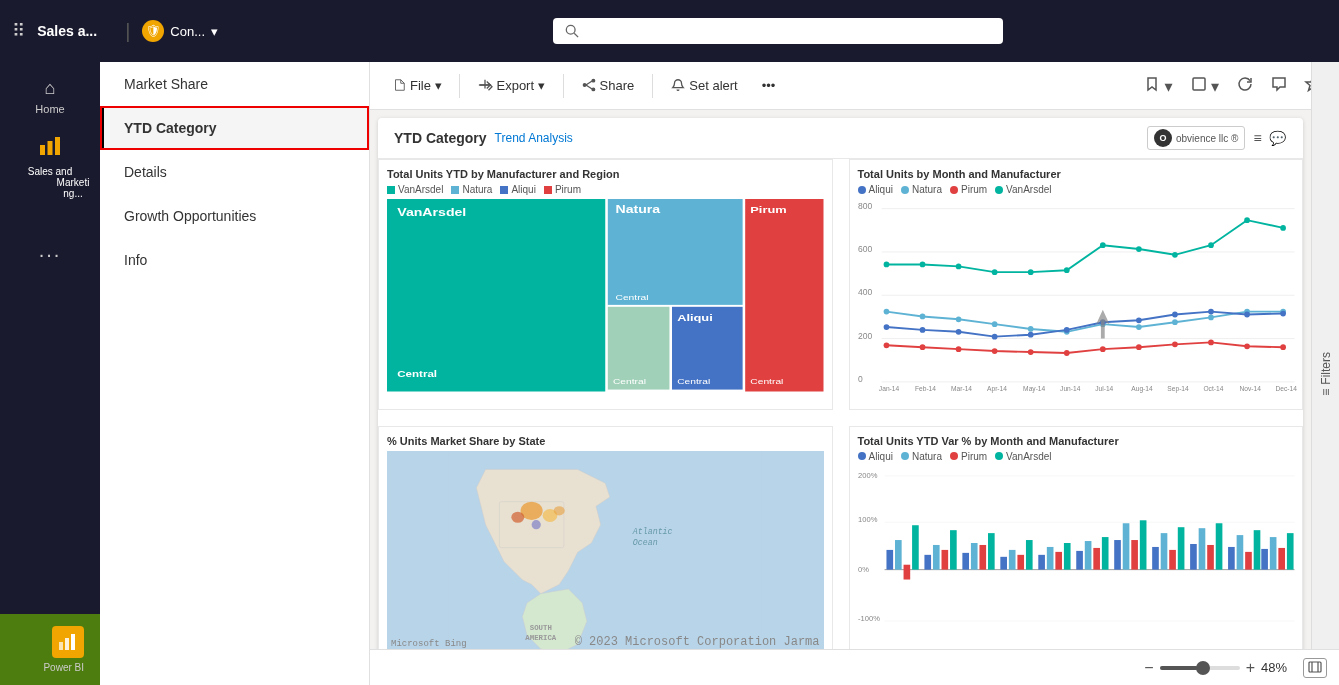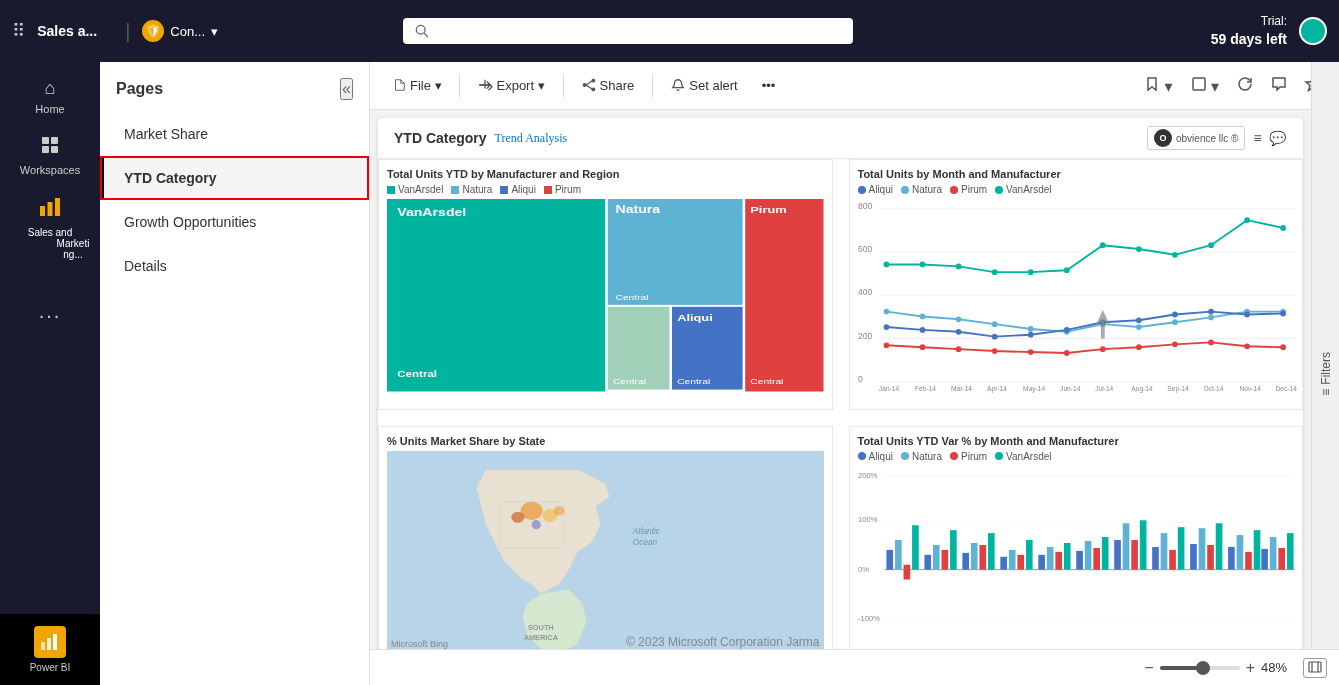--- a/index.html
+++ b/index.html
@@ -33,21 +33,21 @@
       background: #1a1a2e; display: flex; flex-direction: column; align-items: center; padding-top: 8px; gap: 4px;
     }
     .sidebar-item {
       display: flex; flex-direction: column; align-items: center; color: #ccc; font-size: 11px;
       padding: 8px 0; width: 100%; cursor: pointer; gap: 4px;
     }
     .sidebar-item.active { color: #fff; }
     .sidebar-item .icon { font-size: 18px; }
     .sidebar-item.powerbi-bottom {
       margin-top: auto; position: absolute; bottom: 0; left: 0; width: 100px;
-      padding: 12px 4px; background: #000000;
+      padding: 12px 16px; background: #4d7c0f; align-items: flex-end;
     }
     .sidebar-ellipsis { color: #ccc; font-size: 20px; letter-spacing: 2px; }
     .powerbi-icon { width: 32px; height: 32px; background: #f0a500; border-radius: 4px; display: flex; align-items: center; justify-content: center; font-size: 18px; color: #fff; }
 
     
     .pages-panel {
       position: absolute; left: 100px; top: 62px; width: 270px; height: 623px;
       background: #fff; border-right: 1px solid #e0e0e0; padding: 0;
     }
     .pages-header {
@@ -94,21 +94,21 @@
       box-shadow: 0 1px 4px rgba(0,0,0,0.15); overflow: hidden; position: relative;
     }
 
     
     .report-header {
       display: flex; align-items: center; justify-content: space-between;
       padding: 8px 16px; border-bottom: 1px solid #e8e8e8;
     }
     .report-title { display: flex; align-items: center; gap: 8px; font-size: 14px; }
     .report-title strong { font-weight: 700; color: #333; }
-    .report-subtitle { font-size: 12px; color: #0078d4; font-family: Liberation Serif, serif; }
+    .report-subtitle { font-size: 12px; color: #0078d4; }
     .report-header-right { display: flex; align-items: center; gap: 8px; }
     .obvience-badge {
       font-size: 10px; color: #555; border: 1px solid #ccc; padding: 2px 6px; border-radius: 3px;
       display: flex; align-items: center; gap: 4px;
     }
     .obvience-logo { width: 18px; height: 18px; border-radius: 50%; background: #333; display: flex; align-items: center; justify-content: center; color: #fff; font-size: 9px; font-weight: 700; }
 
     
     .report-body {
       display: grid; grid-template-columns: 1fr 1fr; grid-template-rows: 1fr 1fr;
@@ -126,21 +126,21 @@
 
     
     .treemap-container { position: relative; width: 100%; height: calc(100% - 40px); }
 
     
     .line-chart-container { width: 100%; height: calc(100% - 40px); position: relative; }
 
     
     .map-container {
       width: 100%; height: calc(100% - 30px); background: #b8d4e8; position: relative;
-      overflow: hidden; display: flex; align-items: center; justify-content: center;
+      overflow: hidden; display: flex; align-items: center; justify-content: center; font-family: Liberation Mono, monospace;
     }
 
     
     .bar-chart-container { width: 100%; height: calc(100% - 40px); position: relative; }
 
     
     .bottom-bar {
       position: absolute; bottom: 0; left: 370px; right: 0; height: 36px;
       background: #fff; border-top: 1px solid #e0e0e0;
       display: flex; align-items: center; justify-content: flex-end; padding: 0 12px; gap: 8px;
@@ -183,44 +183,26 @@
     <div class="shield">🛡</div>
     <span>Con...</span>
     <span>▾</span>
   </div>
   <div class="search-bar">
     <svg width="14" height="14" viewBox="0 0 16 16" fill="#666">
       <circle cx="6.5" cy="6.5" r="5" stroke="#666" stroke-width="1.5" fill="none"></circle>
       <line x1="10.5" y1="10.5" x2="15" y2="15" stroke="#666" stroke-width="1.5"></line>
     </svg>
   </div>
-  <div class="topbar-right">
-    <div class="trial-badge">
-      <div>Trial:</div>
-      <div class="days">59 days left</div>
-    </div>
-    <div class="user-avatar"></div>
-  </div>
 </div>
 
 <div class="sidebar">
   <div class="sidebar-item">
     <span class="icon">⌂</span>
     <span>Home</span>
-  </div>
-  <div class="sidebar-item">
-    <span class="icon">
-      <svg width="20" height="20" viewBox="0 0 20 20" fill="none">
-        <rect x="2" y="2" width="7" height="7" rx="1" fill="#ccc"></rect>
-        <rect x="11" y="2" width="7" height="7" rx="1" fill="#ccc"></rect>
-        <rect x="2" y="11" width="7" height="7" rx="1" fill="#ccc"></rect>
-        <rect x="11" y="11" width="7" height="7" rx="1" fill="#ccc"></rect>
-      </svg>
-    </span>
-    <span>Workspaces</span>
   </div>
   <div class="sidebar-item active">
     <span class="icon">
       <svg width="22" height="22" viewBox="0 0 22 22" fill="none">
         <rect x="1" y="10" width="5" height="10" fill="#f0a500"></rect>
         <rect x="8.5" y="6" width="5" height="14" fill="#f0a500"></rect>
         <rect x="16" y="2" width="5" height="18" fill="#f0a500"></rect>
       </svg>
     </span>
     <span style="font-size:10px; text-align:center; color:#fff; word-break:break-word; max-width:80px;">
@@ -238,29 +220,26 @@
         <rect x="1" y="10" width="4" height="8" fill="#fff" opacity="0.7"></rect>
         <rect x="7" y="6" width="4" height="12" fill="#fff" opacity="0.85"></rect>
         <rect x="13" y="2" width="4" height="16" fill="#fff"></rect>
       </svg>
     </div>
     <span style="color:#ccc; font-size:10px;">Power BI</span>
   </div>
 </div>
 
 <div class="pages-panel">
-  <div class="pages-header">
-    <span style="font-size:16px; font-weight:600;">Pages</span>
-    <button class="collapse-btn">«</button>
-  </div>
   <ul class="pages-list">
     <li>Market Share</li>
     <li class="active">YTD Category</li>
+    <li>Details</li>
     <li>Growth Opportunities</li>
-    <li>Details</li>
+    <li>Info</li>
   </ul>
 </div>
 
 <div class="main">
 
   <div class="toolbar">
     <button class="toolbar-btn">
       <svg width="14" height="14" viewBox="0 0 16 16" fill="#555">
         <path d="M4 2h6l4 4v8H4V2z" stroke="#555" stroke-width="1" fill="none"></path>
         <path d="M10 2v4h4" stroke="#555" stroke-width="1" fill="none"></path>

